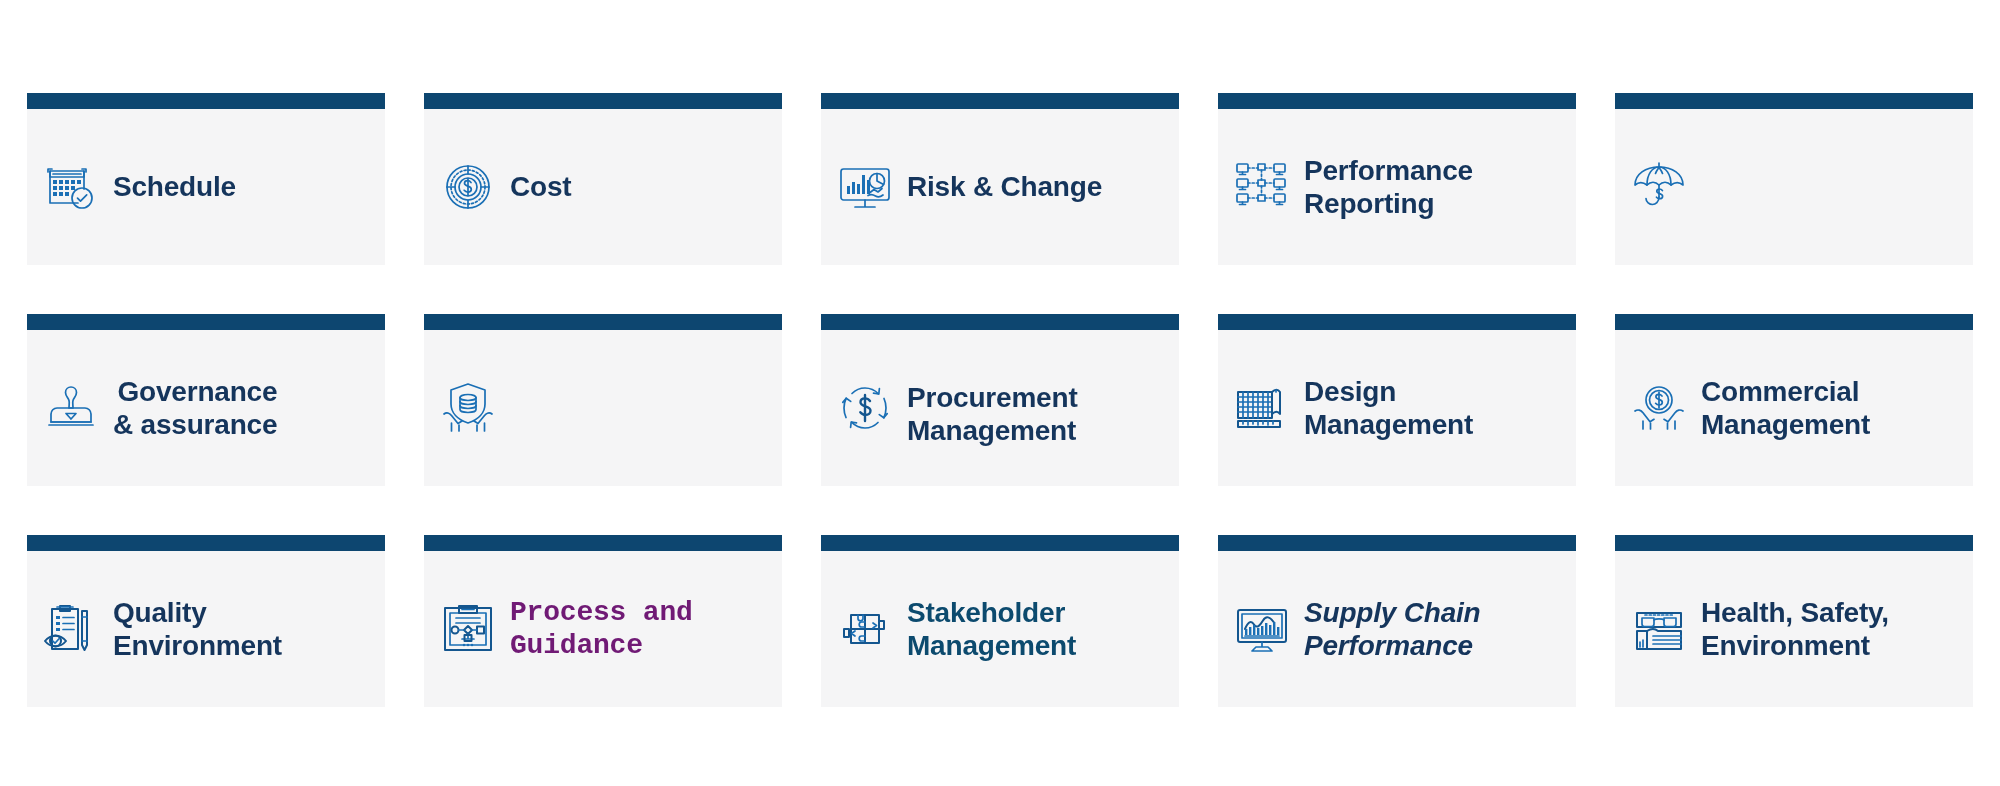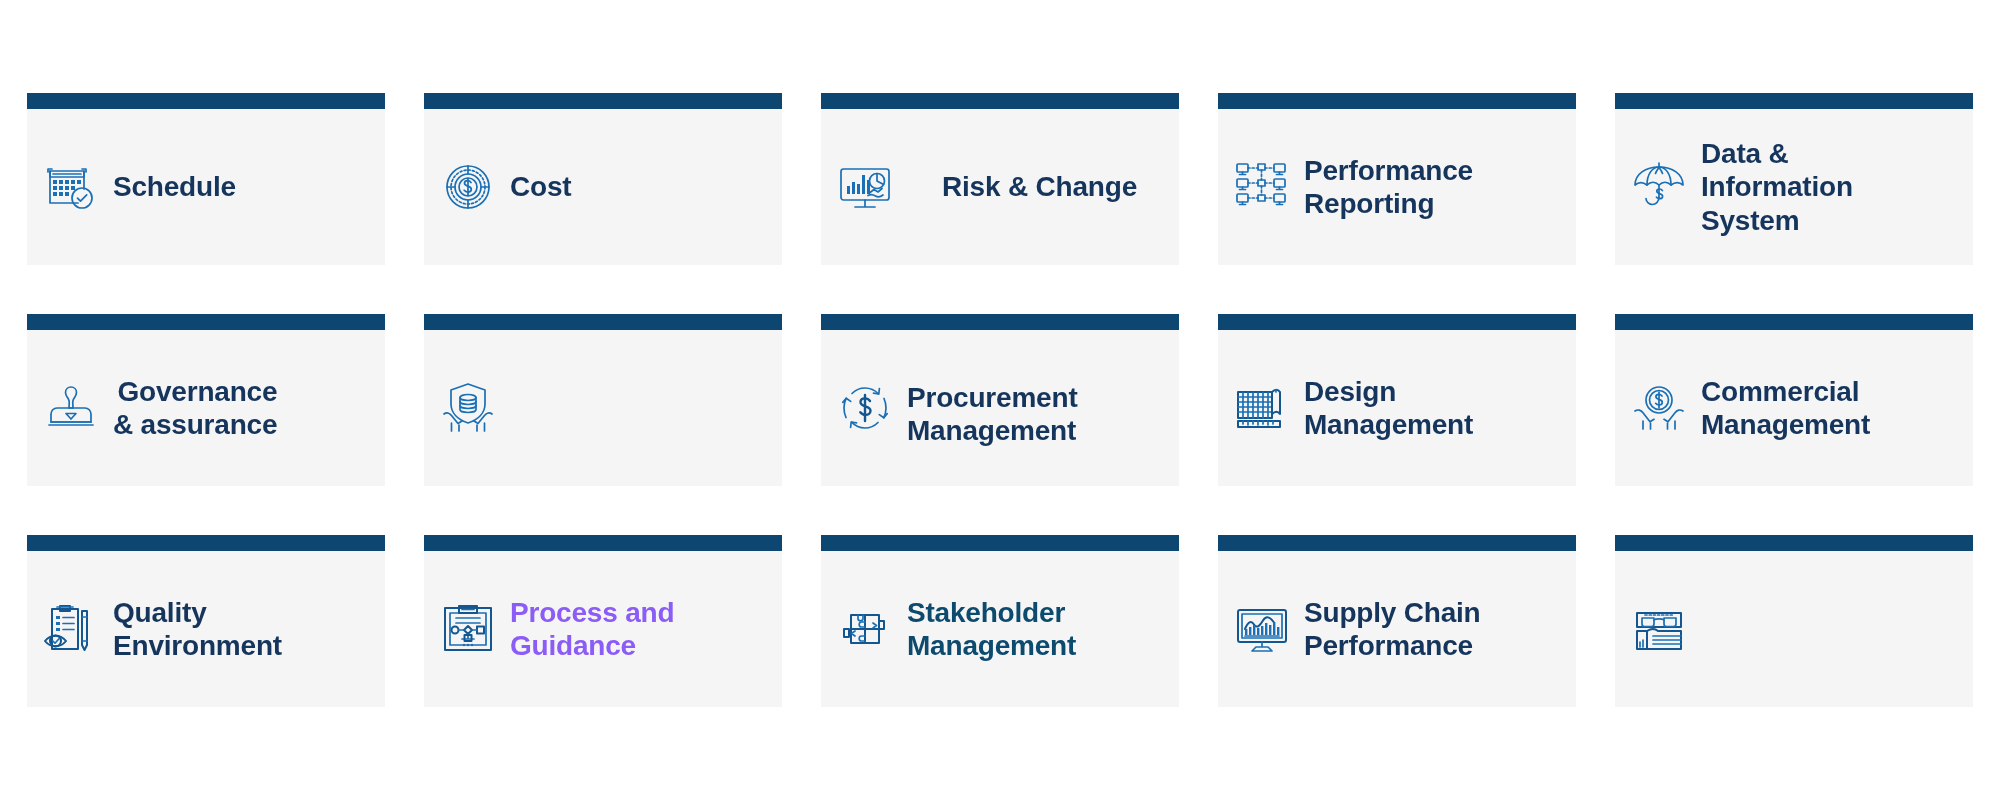--- a/index.html
+++ b/index.html
@@ -152,21 +152,21 @@
       <rect x="20" y="25" width="3" height="10"></rect>
       <rect x="25" y="16" width="3" height="19"></rect>
       <rect x="30" y="21" width="3" height="14"></rect>
     </g>
     <circle class="ln" cx="40" cy="22" r="7.5"></circle>
     <path class="ln" d="M40 22V14.5M40 22l6.6 3.6"></path>
     <path class="ln" d="M33 33.5l4-3 4 2.5 4-3.5"></path>
     <path class="ln" d="M31 36.5c2.5-1.5 5-1 7.5.5s5 1 7.5-1"></path>
   </svg>
         </span>
-        <span class="card-label" style="color: rgb(21, 53, 92); margin-left: 35px;">Risk &amp; Change</span>
+        <span class="card-label" style="color: rgb(21, 53, 92);">Risk &amp; Change</span>
       </div>
     </div>
     <div class="card">
       <div class="card-bar" style="background: rgb(13, 70, 112);"></div>
       <div class="card-body">
         <span class="card-icon">
           <svg viewBox="0 0 56 56">
     <g class="ln">
       <rect x="3" y="5" width="11" height="8" rx="1"></rect>
       <path d="M8.5 13v2.5M5.5 15.5h6"></path>
@@ -203,23 +203,20 @@
           <svg viewBox="0 0 56 56">
     <path class="ln" d="M4 26c0-11 10.7-18 24-18s24 7 24 18c-4-3.4-7.6-3.4-12 0-3.6-3.6-8.4-3.6-12 0-3.6-3.6-8.4-3.6-12 0-4.4-3.4-8-3.4-12 0z"></path>
     <path class="ln" d="M16 26c0-11 5.4-18 12-18s12 7 12 18"></path>
     <path class="ln" d="M24.5 14.5c1.3-3.9 4.3-6.5 3.5-6.5M31.5 14.5C30.2 10.6 27.2 8 28 8"></path>
     <path class="ln" d="M28 8V4"></path>
     <path class="ln" d="M28 26v12"></path>
     <path class="ln" d="M28 38c0 5-3.5 7.5-6.5 7.5S15 43 15 39.5"></path>
     <path class="ln" d="M31.4 31.5c-.8-1-1.8-1.5-2.9-1.5-1.5 0-2.7.9-2.7 2.2 0 3 5.8 1.8 5.8 5 0 1.5-1.3 2.5-3 2.5-1.2 0-2.3-.5-3.1-1.5"></path>
   </svg>
         </span>
-        <span class="card-label" style="color: rgb(21, 53, 92);">Data &amp;
-Information
-System</span>
       </div>
     </div>
     <div class="card">
       <div class="card-bar" style="background: rgb(13, 70, 112);"></div>
       <div class="card-body">
         <span class="card-icon">
           <svg viewBox="0 0 56 56">
     <path class="ln" d="M22.5 12.5c0-3.3 2.5-5.5 5.5-5.5s5.5 2.2 5.5 5.5c0 3.4-2.7 5.3-3.5 8-.6 2 0 4.5 0 7.5h-4c0-3 .6-5.5 0-7.5-.8-2.7-3.5-4.6-3.5-8z"></path>
     <path class="ln" d="M8 34c0-3.3 2.7-6 6-6h28c3.3 0 6 2.7 6 6v8H8v-8z"></path>
     <path class="ln" d="M6 45h44"></path>
@@ -355,21 +352,21 @@
     <path class="ln" d="M18.5 29H24M32 29h5"></path>
     <path class="ln" d="M28 33v5M22 38h12"></path>
     <rect class="ln-d" x="24.5" y="34" width="7" height="6" style="stroke-width:2"></rect>
     <g class="ln-f">
       <circle cx="24" cy="44" r="1.2"></circle>
               <circle cx="28" cy="44" r="1.2"></circle>
               <circle cx="32" cy="44" r="1.2"></circle>
     </g>
   </svg>
         </span>
-        <span class="card-label" style="color: #8b5cf6;">Process and
+        <span class="card-label" style="color: #701a75; font-family: Liberation Mono, monospace;">Process and
 Guidance</span>
       </div>
     </div>
     <div class="card">
       <div class="card-bar" style="background: rgb(13, 70, 112);"></div>
       <div class="card-body">
         <span class="card-icon">
           <svg viewBox="0 0 56 56">
     <path class="ln-d" d="M14 14h14v14H14z" style="stroke-width:2"></path>
     <path class="ln-d" d="M28 14h14v14H28z" style="stroke-width:2"></path>
@@ -404,21 +401,21 @@
       <rect x="23" y="27" width="2.4" height="7"></rect>
       <rect x="27" y="25" width="2.4" height="9"></rect>
       <rect x="31" y="22" width="2.4" height="12"></rect>
       <rect x="35" y="24" width="2.4" height="10"></rect>
       <rect x="39" y="21" width="2.4" height="13"></rect>
       <rect x="43" y="26" width="2.4" height="8"></rect>
     </g>
     <path class="ln" d="M11 35h34"></path>
   </svg>
         </span>
-        <span class="card-label" style="color: rgb(21, 53, 92);">Supply Chain
+        <span class="card-label" style="color: rgb(21, 53, 92); font-style: italic;">Supply Chain
 Performance</span>
       </div>
     </div>
     <div class="card">
       <div class="card-bar" style="background: rgb(13, 70, 112);"></div>
       <div class="card-body">
         <span class="card-icon">
           <svg viewBox="0 0 56 56">
     <path class="ln-d" d="M6 12h44v14H6z" style="stroke-width:2"></path>
     <path class="ln" d="M11 17h12v6c0 1.5-1 2.5-2.5 2.5h-7C12 25.5 11 24.5 11 23z"></path>
@@ -428,15 +425,17 @@
       <path d="M14 14h28"></path>
     </g>
     <path class="ln-d" d="M6 30h10v18H6z" style="stroke-width:2"></path>
     <path class="ln-d" d="M16 30c4-2.5 8-2.5 11 0h23v18H16z" style="stroke-width:2"></path>
     <g class="ln">
       <path d="M22 35h28M22 39h28M22 43h28"></path>
       <path d="M9 41v5M12 39v7"></path>
     </g>
   </svg>
         </span>
+        <span class="card-label" style="color: rgb(21, 53, 92);">Health, Safety,
+Environment</span>
       </div>
     </div>
   </div>
 
 </body></html>

